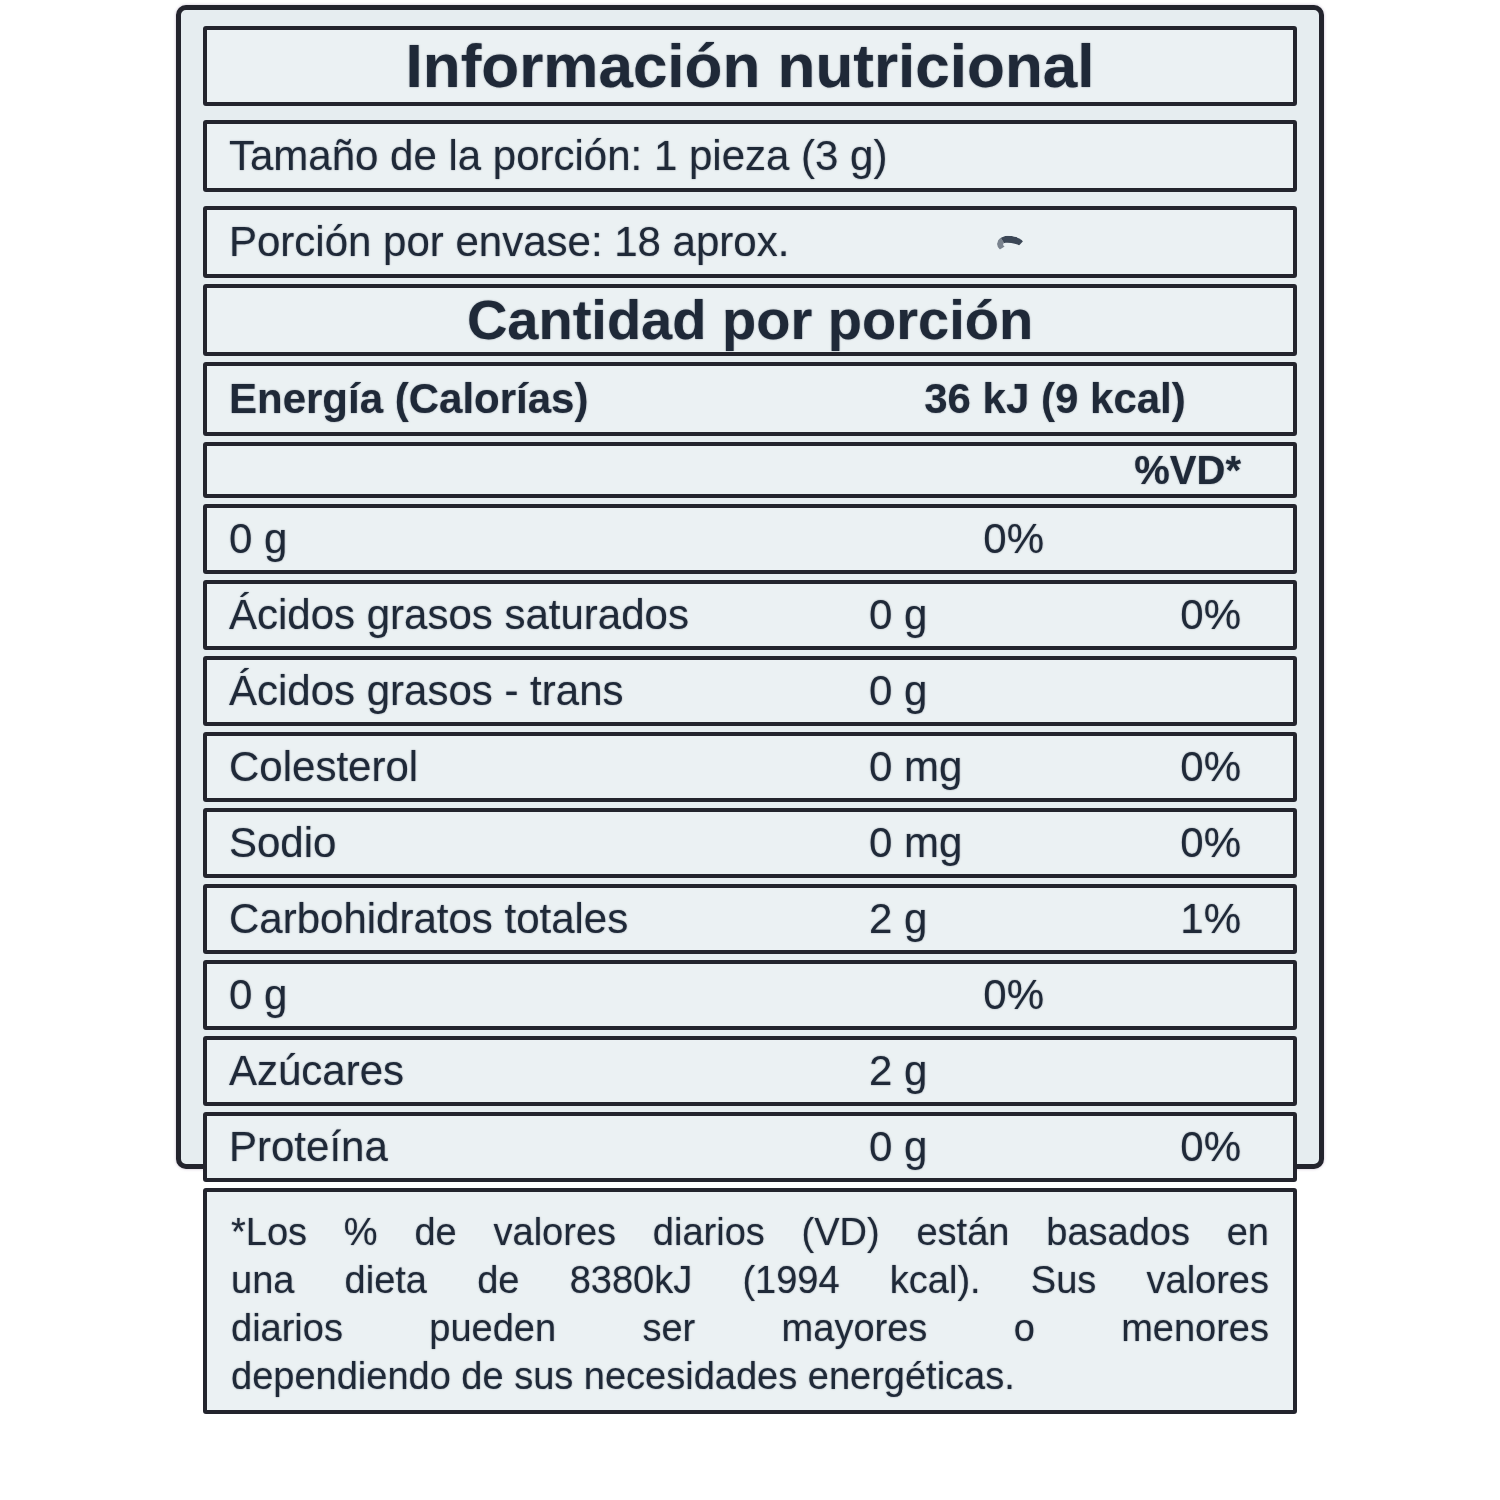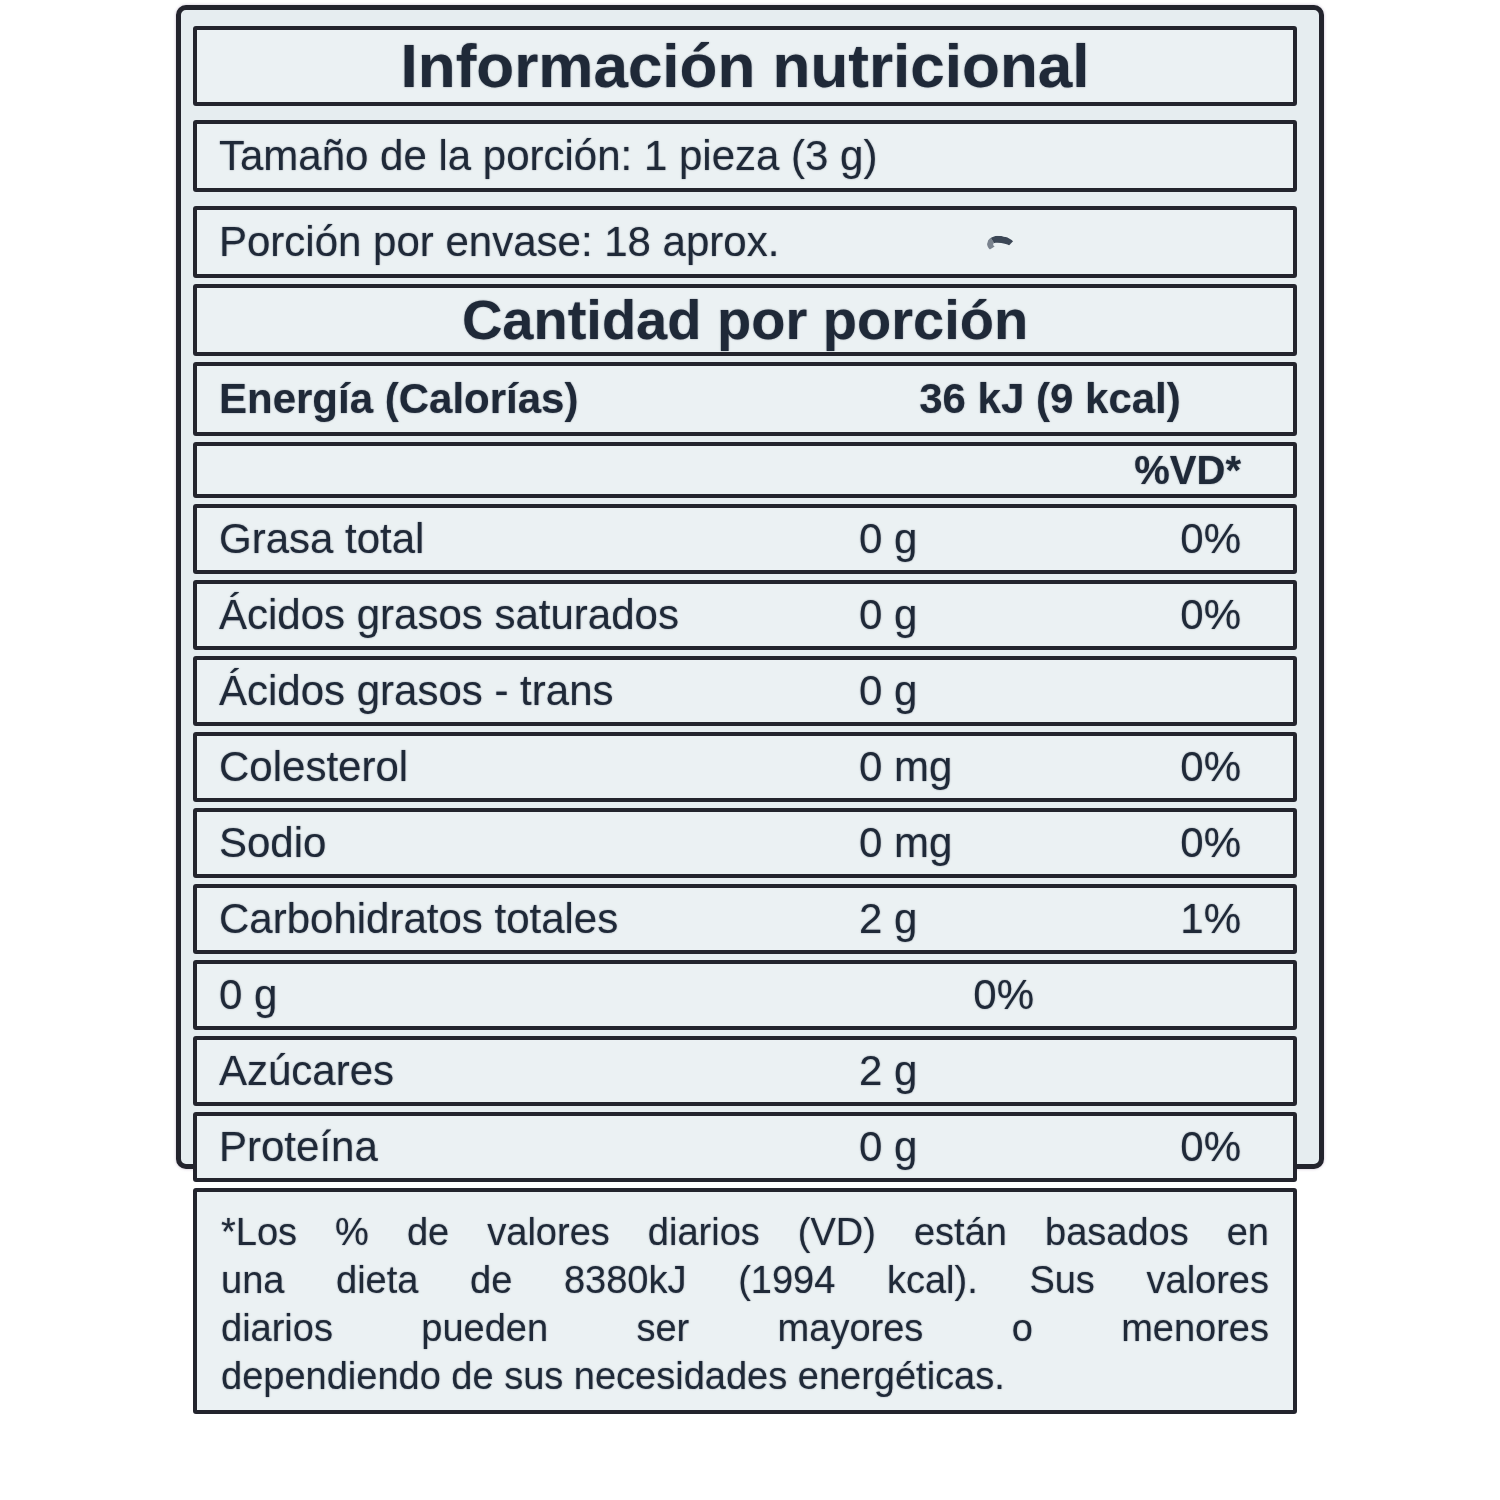--- a/index.html
+++ b/index.html
@@ -16,21 +16,21 @@
     background:var(--paper);
     font-family:"Liberation Sans",sans-serif;
     color:var(--text);
   }
   .page{position:absolute;inset:0;background:var(--paper);}
   .nutrition-label{
     position:absolute;left:176px;top:5px;width:1148px;height:1164px;
     background:var(--bg);
     border:5px solid var(--border);
     border-radius:10px;
-    padding:16px 22px 14px 12px;
+    padding:16px 22px 14px 22px;
     display:flex;flex-direction:column;gap:6px;
     text-shadow:0 0 1.6px rgba(32,42,58,.55);
     filter:blur(.3px);
     box-shadow:0 0 3px rgba(90,60,110,.35);
   }
   .row{
     width:100%;
     background:var(--rowbg);
     border:4px solid var(--border);
     border-radius:3px;
@@ -97,21 +97,20 @@
       <span class="lbl">Energía (Calorías)</span>
       <span class="val">36 kJ (9 kcal)</span>
     </div>
 
 
     <div class="row row--vd">
       <span>%VD*</span>
     </div>
 
     <div class="row row--nutrient">
-      <span class="lbl">Grasa total</span>
       <span class="amt">0 g</span>
       <span class="dv">0%</span>
     </div>
 
     <div class="row row--nutrient">
       <span class="lbl">Ácidos grasos saturados</span>
       <span class="amt">0 g</span>
       <span class="dv">0%</span>
     </div>
 

